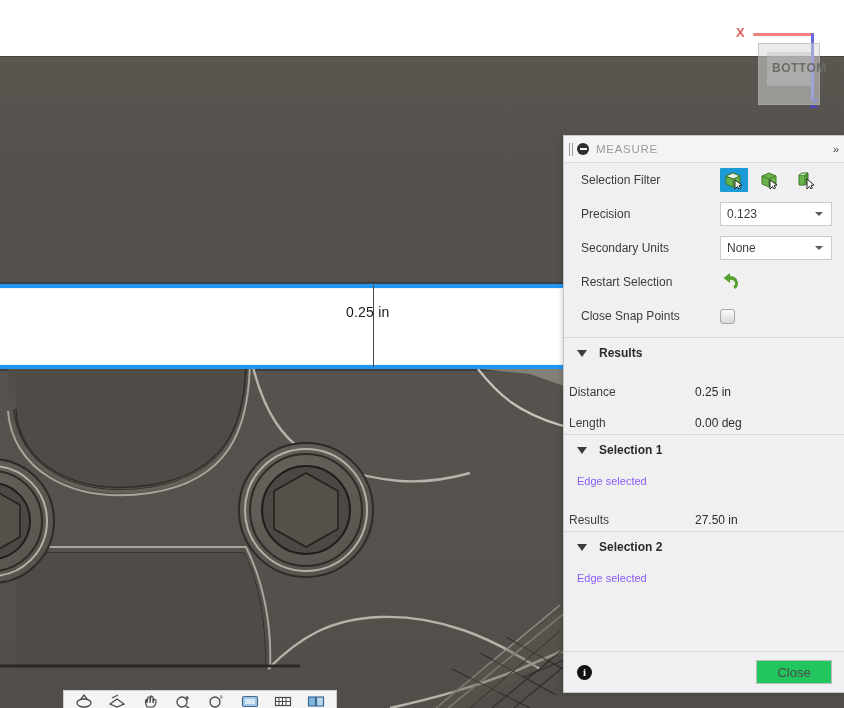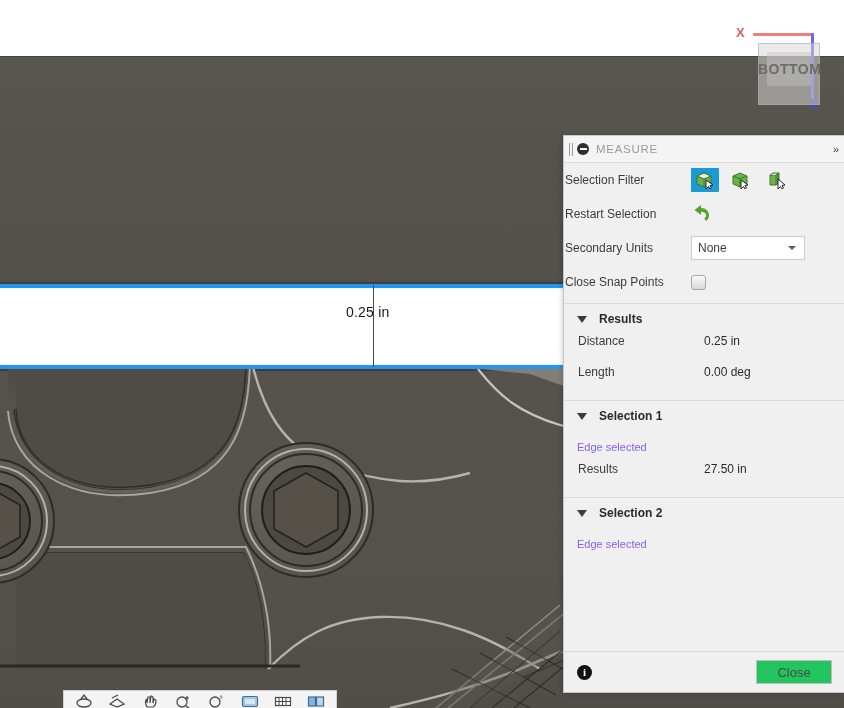--- a/index.html
+++ b/index.html
@@ -112,24 +112,25 @@
     position: absolute;
     left: 9px; top: 9px;
     width: 44px; height: 34px;
     background: rgba(195,195,195,.45);
   }
   #viewcube-label {
     position: absolute;
     left: 0; top: 18px;
     width: 54px;
     text-align: center;
-    font-size: 14px;
+    font-size: 12px;
     letter-spacing: .5px;
     color: #6d6c69;
     font-weight: bold;
+    padding-left: 14px;
   }
   #axis-x-line {
     position: absolute;
     left: 753px; top: 33px;
     width: 60px; height: 3px;
     background: #ef8080;
     border-radius: 1px;
   }
   #axis-x-label {
     position: absolute;
@@ -233,21 +234,22 @@
 
   #panel-body {
     flex: 1;
     overflow: hidden;
   }
 
   .prop-row {
     display: flex;
     align-items: center;
     height: 34px;
-    padding: 0 12px 0 1px;
+    padding: 0 12px 0 17px;
+    gap: 13px;
   }
   .prop-label {
     width: 126px;
     font-size: 12px;
     color: #3c3c3c;
     flex: none;
   }
 
   .filter-group {
     display: flex;
@@ -319,23 +321,23 @@
     border-top: 7px solid #3c3c3c;
   }
   .section-title {
     font-size: 12px;
     font-weight: bold;
     color: #2b2b2b;
   }
 
   .result-row {
     display: flex;
-    align-items: flex-start;
+    align-items: flex-end;
     height: 31px;
-    padding: 0 14px;
+    padding: 0 5px;
   }
   .result-label {
     width: 126px;
     font-size: 12px;
     color: #3c3c3c;
     flex: none;
   }
   .result-value {
     font-size: 12px;
     color: #2b2b2b;
@@ -566,39 +568,46 @@
           <svg width="20" height="18" viewBox="0 0 20 18">
             <path d="M3 4 L9 4 L9 14 L3 14 Z" fill="#6cb24a" stroke="#3d7a2a" stroke-width="1"></path>
             <path d="M3 4 L6 2 L12 2 L9 4" fill="#cfe4c3" stroke="#3d7a2a" stroke-width="1"></path>
             <path d="M9 4 L12 2 L12 12 L9 14" fill="#4f9633" stroke="#3d7a2a" stroke-width="1"></path>
             <path d="M11 8 L11 18 L13.5 15.5 L15 18 L16.5 17 L15 14.5 L18 14 Z" fill="#ffffff" stroke="#222222" stroke-width="1"></path>
           </svg>
         </div>
       </div>
     </div>
 
-
     <div class="prop-row">
-      <div class="prop-label">Restart Selection</div>
-      <div id="restart-icon">
-        <svg width="20" height="20" viewBox="0 0 20 20">
-          <path d="M10 4 C15 4 18 7.5 18 11.5 C18 14 16.8 16 15 17 L13.2 14.2 C14.4 13.6 15.2 12.6 15.2 11.4 C15.2 9.4 13 7.8 10 7.8 L10 11 L3.5 6 L10 1 Z" fill="#57a22e"></path>
-        </svg>
+      <div class="prop-label">Precision</div>
+      <div class="combo">
+        <span>0.123</span>
+        <span class="caret"></span>
       </div>
     </div>
 
     <div class="prop-row">
       <div class="prop-label">Secondary Units</div>
       <div class="combo">
         <span>None</span>
         <span class="caret"></span>
       </div>
     </div>
 
     <div class="prop-row">
+      <div class="prop-label">Restart Selection</div>
+      <div id="restart-icon">
+        <svg width="20" height="20" viewBox="0 0 20 20">
+          <path d="M10 4 C15 4 18 7.5 18 11.5 C18 14 16.8 16 15 17 L13.2 14.2 C14.4 13.6 15.2 12.6 15.2 11.4 C15.2 9.4 13 7.8 10 7.8 L10 11 L3.5 6 L10 1 Z" fill="#57a22e"></path>
+        </svg>
+      </div>
+    </div>
+
+    <div class="prop-row">
       <div class="prop-label">Close Snap Points</div>
       <div id="snap-checkbox"></div>
     </div>
 
     <div class="divider"></div>
 
     <div class="section-head">
       <div class="tri"></div>
       <div class="section-title">Results</div>
     </div>

